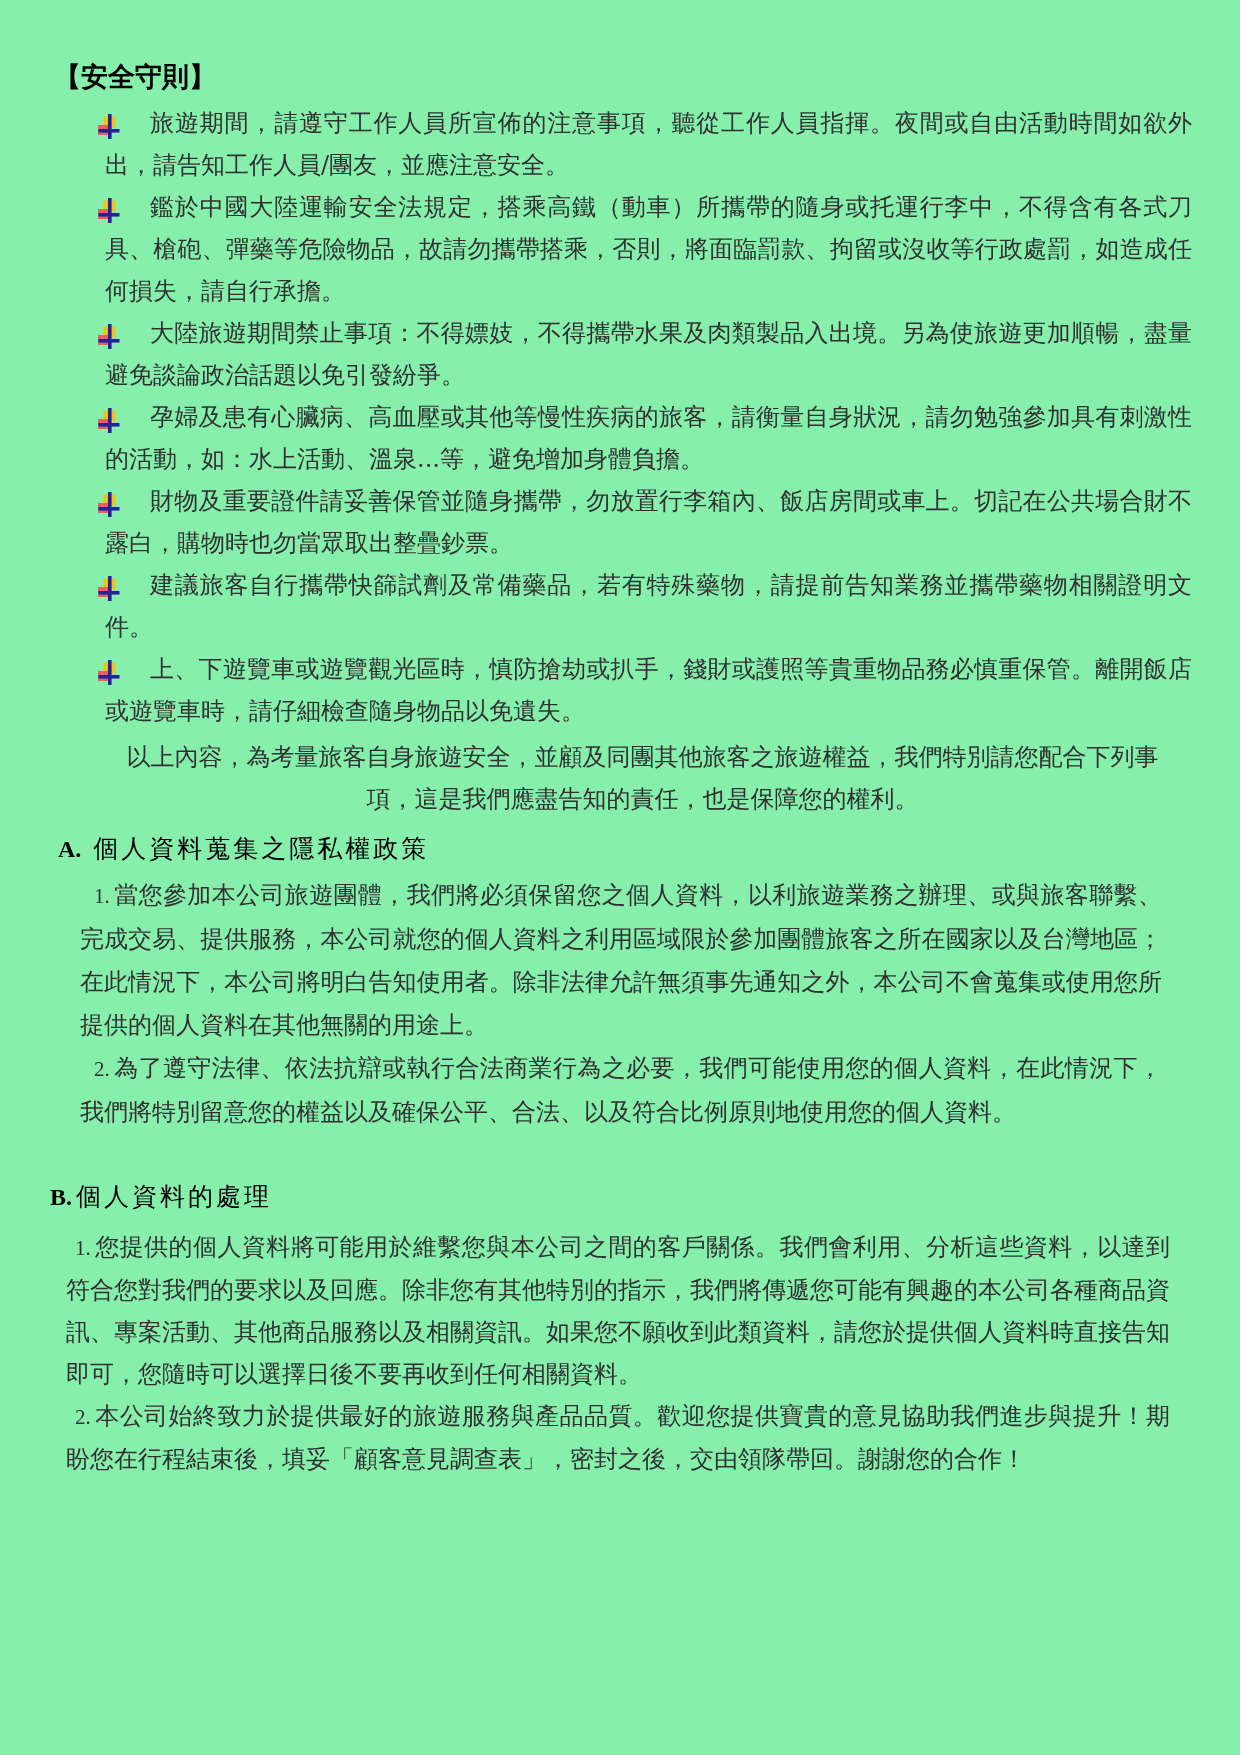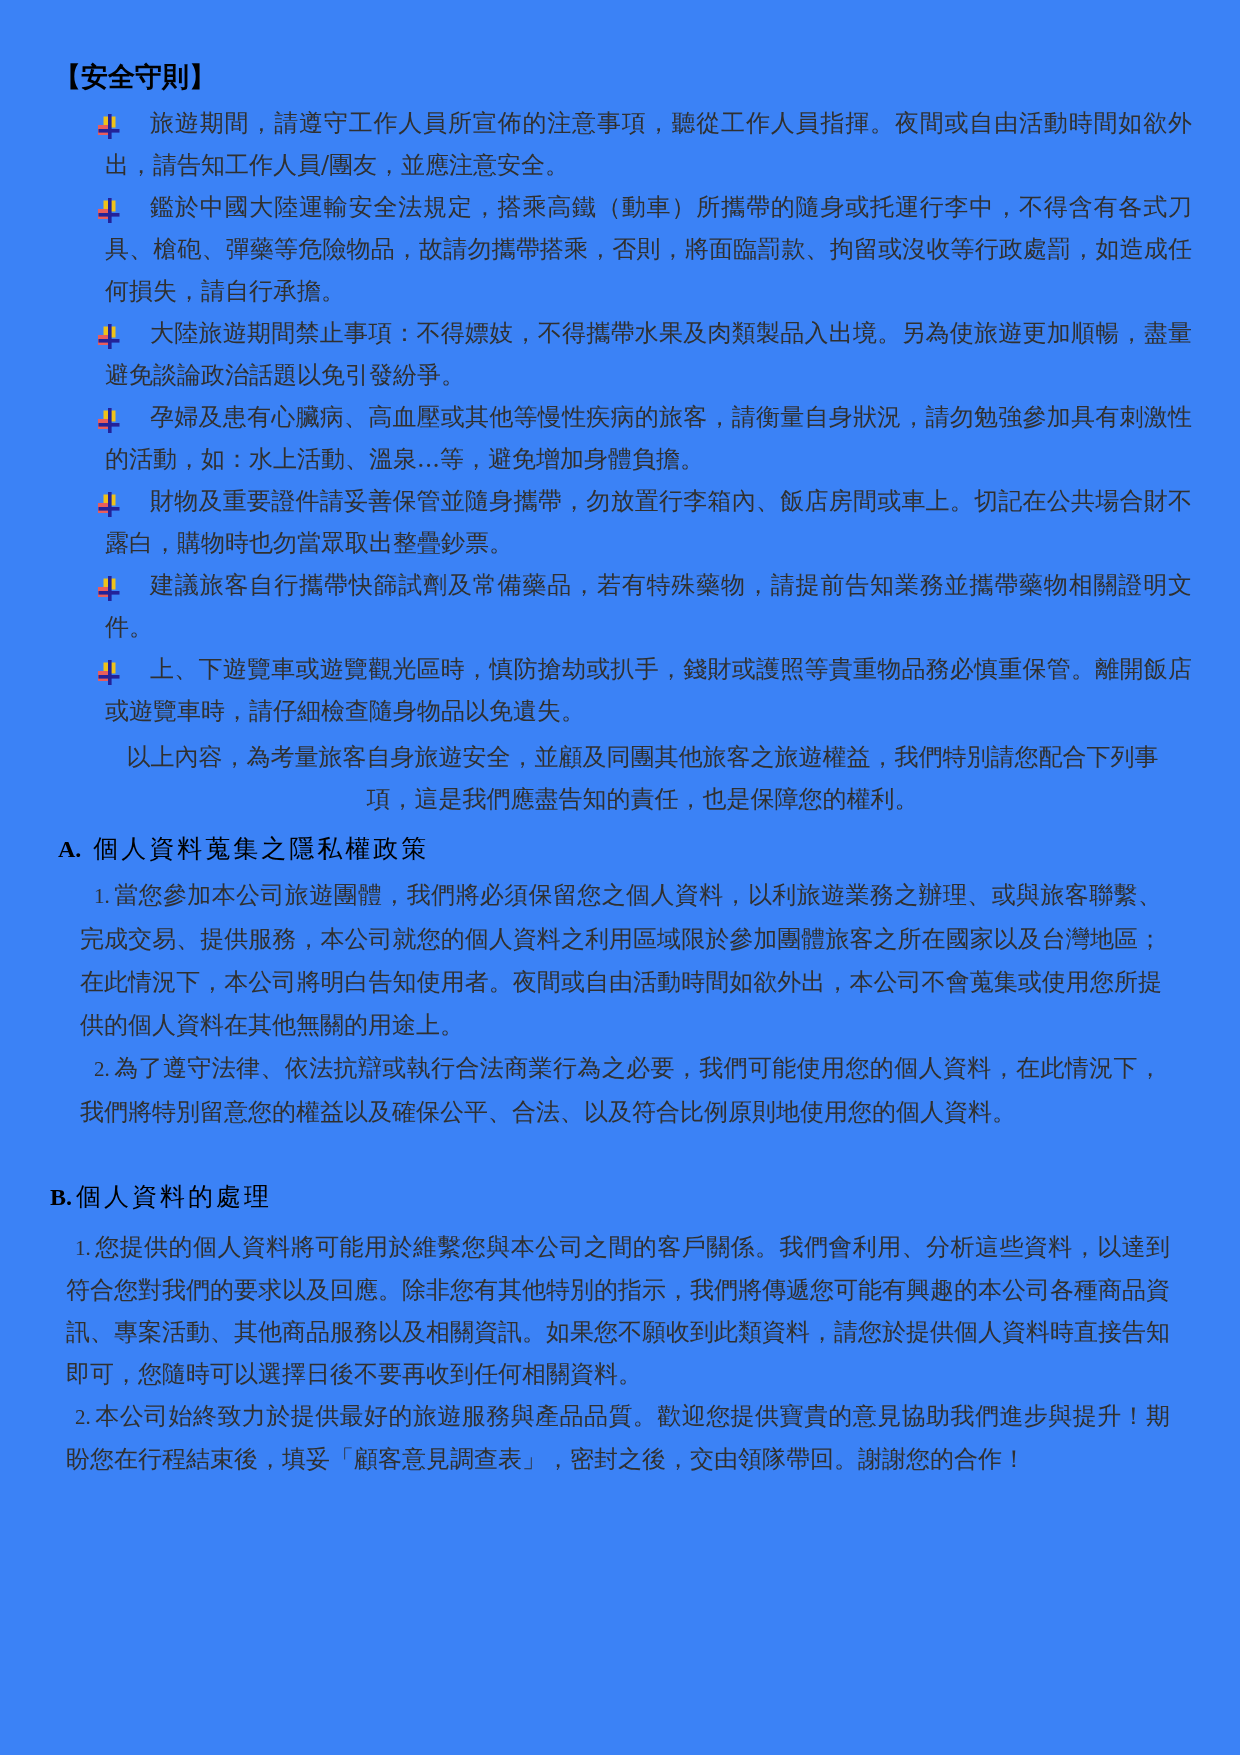--- a/index.html
+++ b/index.html
@@ -1,17 +1,17 @@
 <!DOCTYPE html>
 <html><head>
 <meta charset="utf-8">
 <style>
   html,body{margin:0;padding:0;background:#e8e8e8;}
   .page{
-    width:1240px;height:1755px;margin:0 auto;background:#3b82f6;
+    width:1240px;height:1755px;margin:0 auto;background:#86efac;
     box-sizing:border-box;padding-top:60px;overflow:hidden;position:relative;
     font-family:"DejaVu Serif","Liberation Serif",serif;
     color:#303030;
   }
   .sec-title{
     margin:0 0 0 54px;
     font-family:"DejaVu Sans","Liberation Sans",sans-serif;
     font-weight:700;font-size:27px;line-height:34px;color:#000;
   }
   .sec-title.privacy{margin-left:70px;margin-top:26px;}
@@ -134,21 +134,21 @@
 
   <p class="closing">以上內容，為考量旅客自身旅遊安全，並顧及同團其他旅客之旅遊權益，我們特別請您配合下列事項，這是我們應盡告知的責任，也是保障您的權利。</p>
 
 
   <div>
     <div class="subhead">
       <span class="letter">A.</span><span class="subtitle">個人資料蒐集之隱私權政策</span>
     </div>
     <div class="paras-a">
       <p class="para">
-        <span class="num">1.</span><span>當您參加本公司旅遊團體，我們將必須保留您之個人資料，以利旅遊業務之辦理、或與旅客聯繫、完成交易、提供服務，本公司就您的個人資料之利用區域限於參加團體旅客之所在國家以及台灣地區；在此情況下，本公司將明白告知使用者。夜間或自由活動時間如欲外出，本公司不會蒐集或使用您所提供的個人資料在其他無關的用途上。</span>
+        <span class="num">1.</span><span>當您參加本公司旅遊團體，我們將必須保留您之個人資料，以利旅遊業務之辦理、或與旅客聯繫、完成交易、提供服務，本公司就您的個人資料之利用區域限於參加團體旅客之所在國家以及台灣地區；在此情況下，本公司將明白告知使用者。除非法律允許無須事先通知之外，本公司不會蒐集或使用您所提供的個人資料在其他無關的用途上。</span>
       </p>
       <p class="para">
         <span class="num">2.</span><span>為了遵守法律、依法抗辯或執行合法商業行為之必要，我們可能使用您的個人資料，在此情況下，我們將特別留意您的權益以及確保公平、合法、以及符合比例原則地使用您的個人資料。</span>
       </p>
     </div>
   </div>
 
   <div>
     <div class="subhead b">
       <span class="letter">B.</span><span class="subtitle">個人資料的處理</span>

